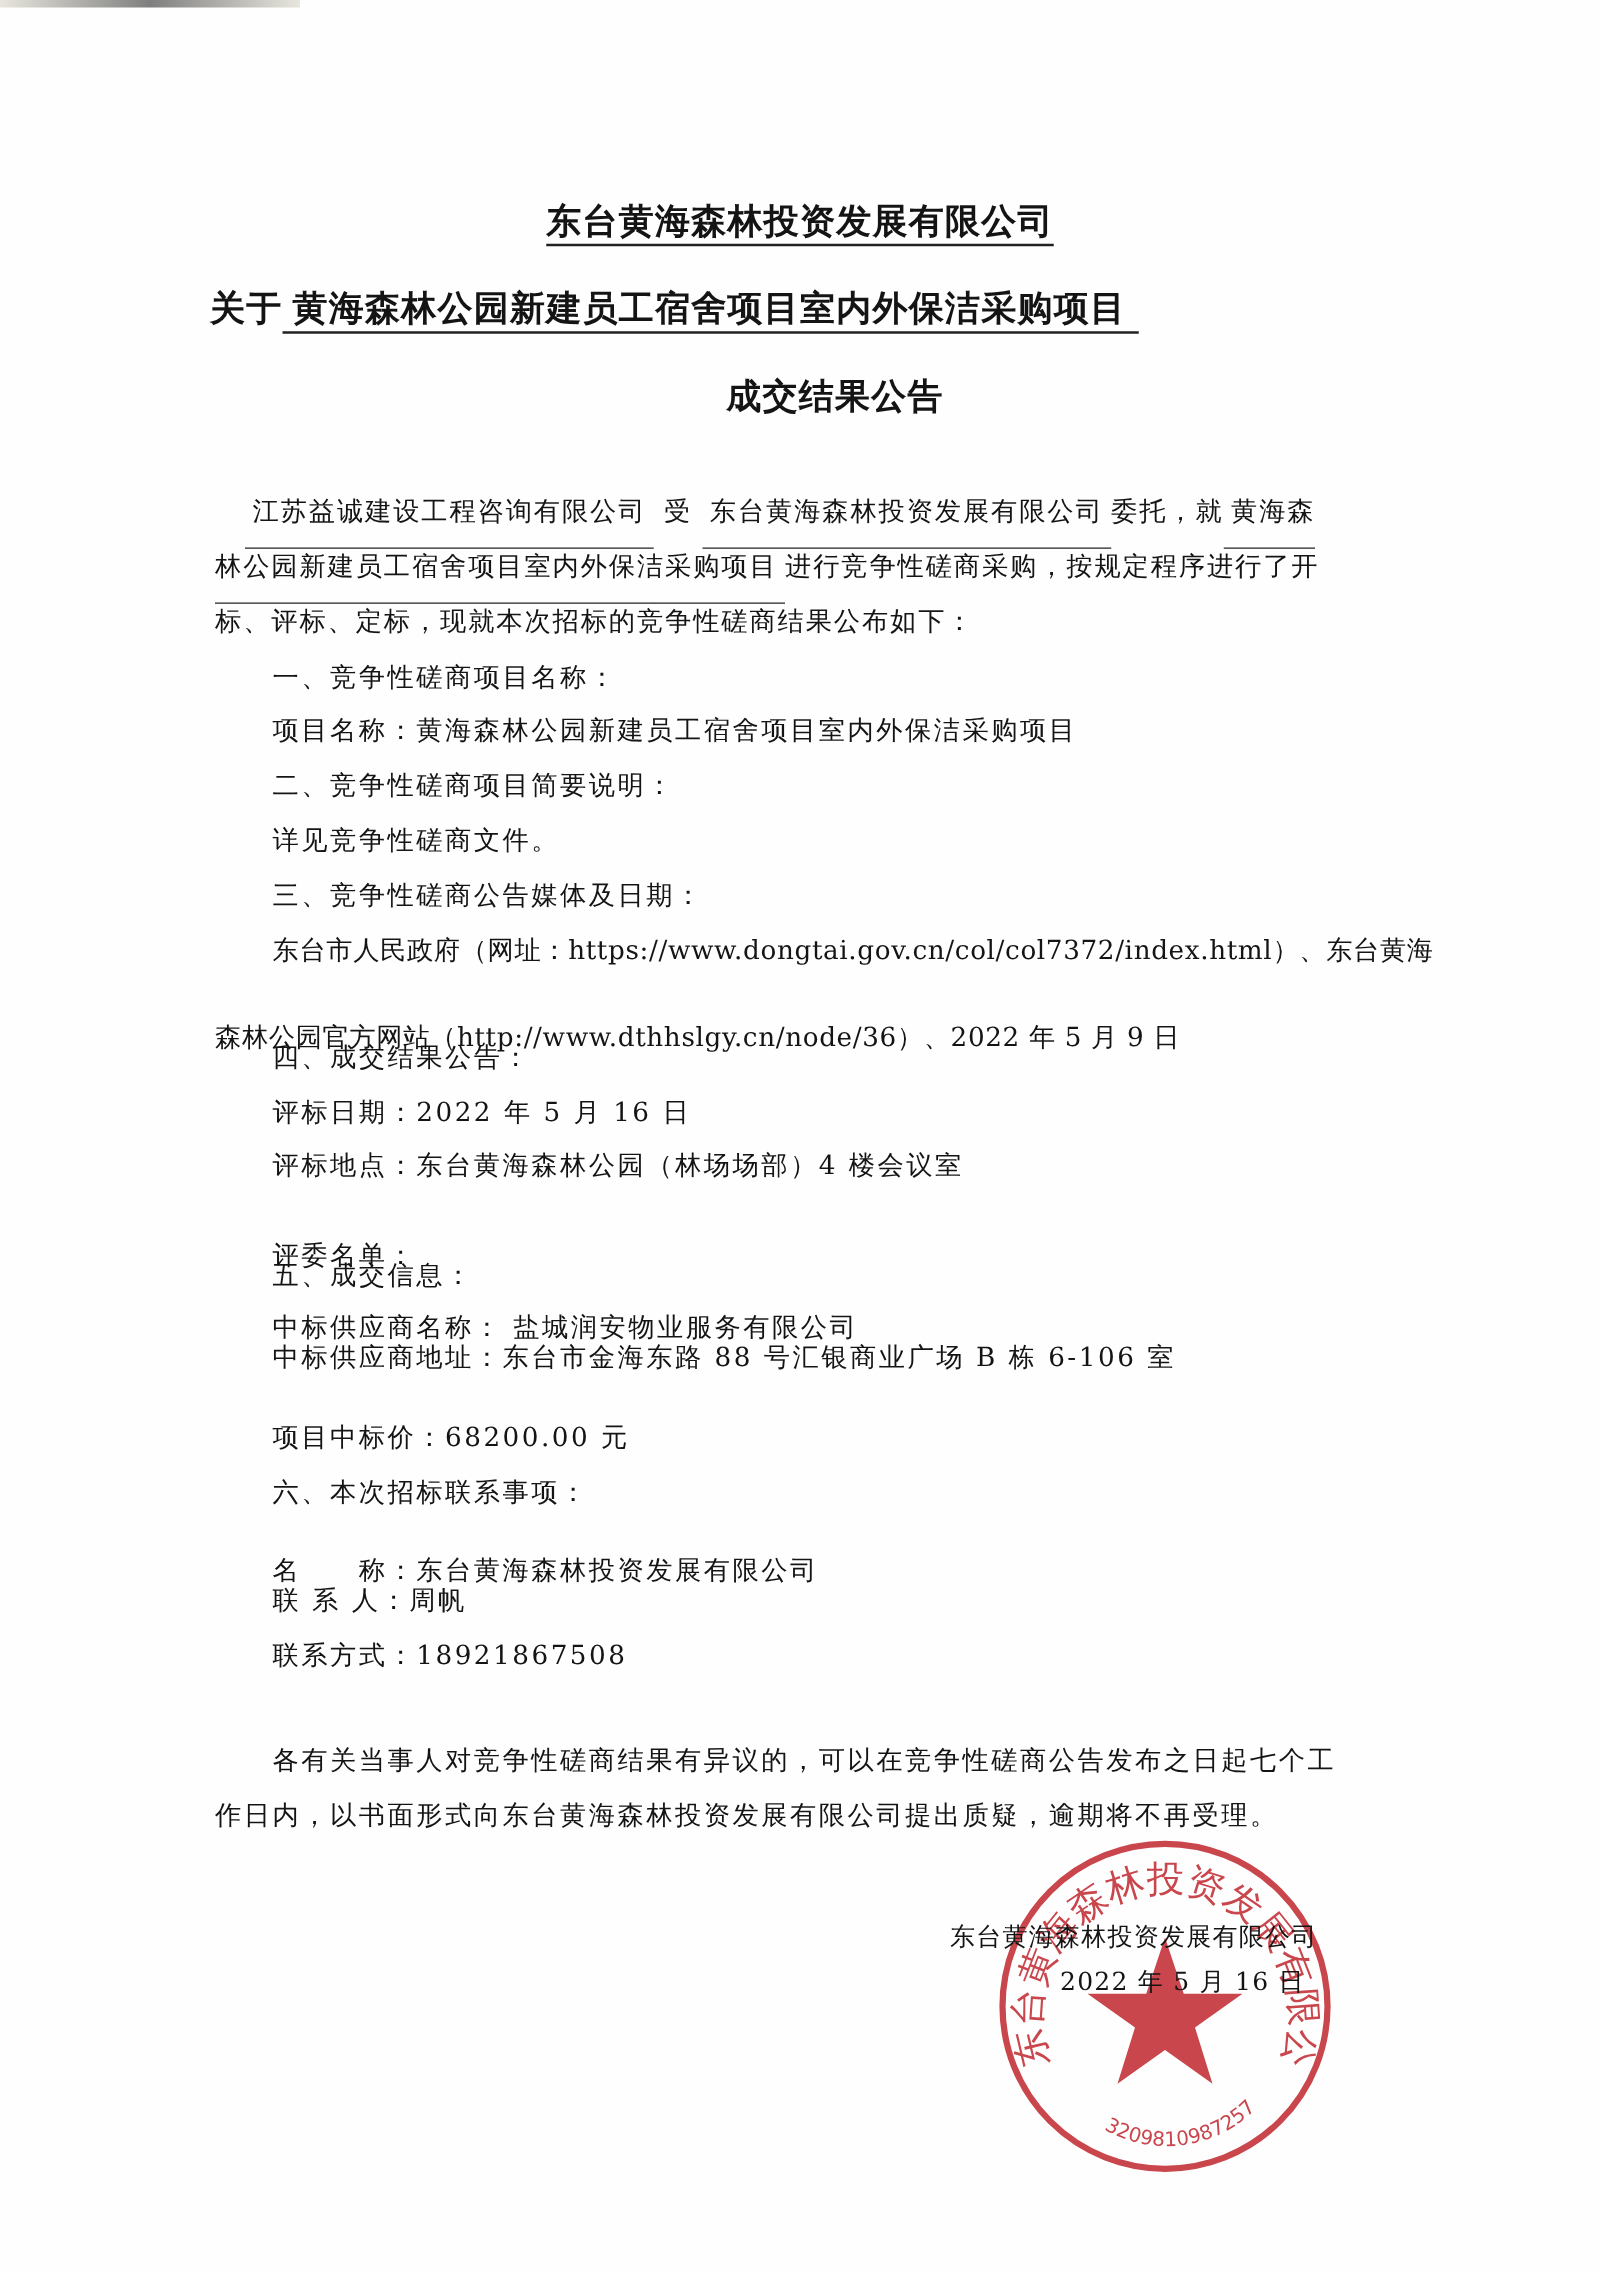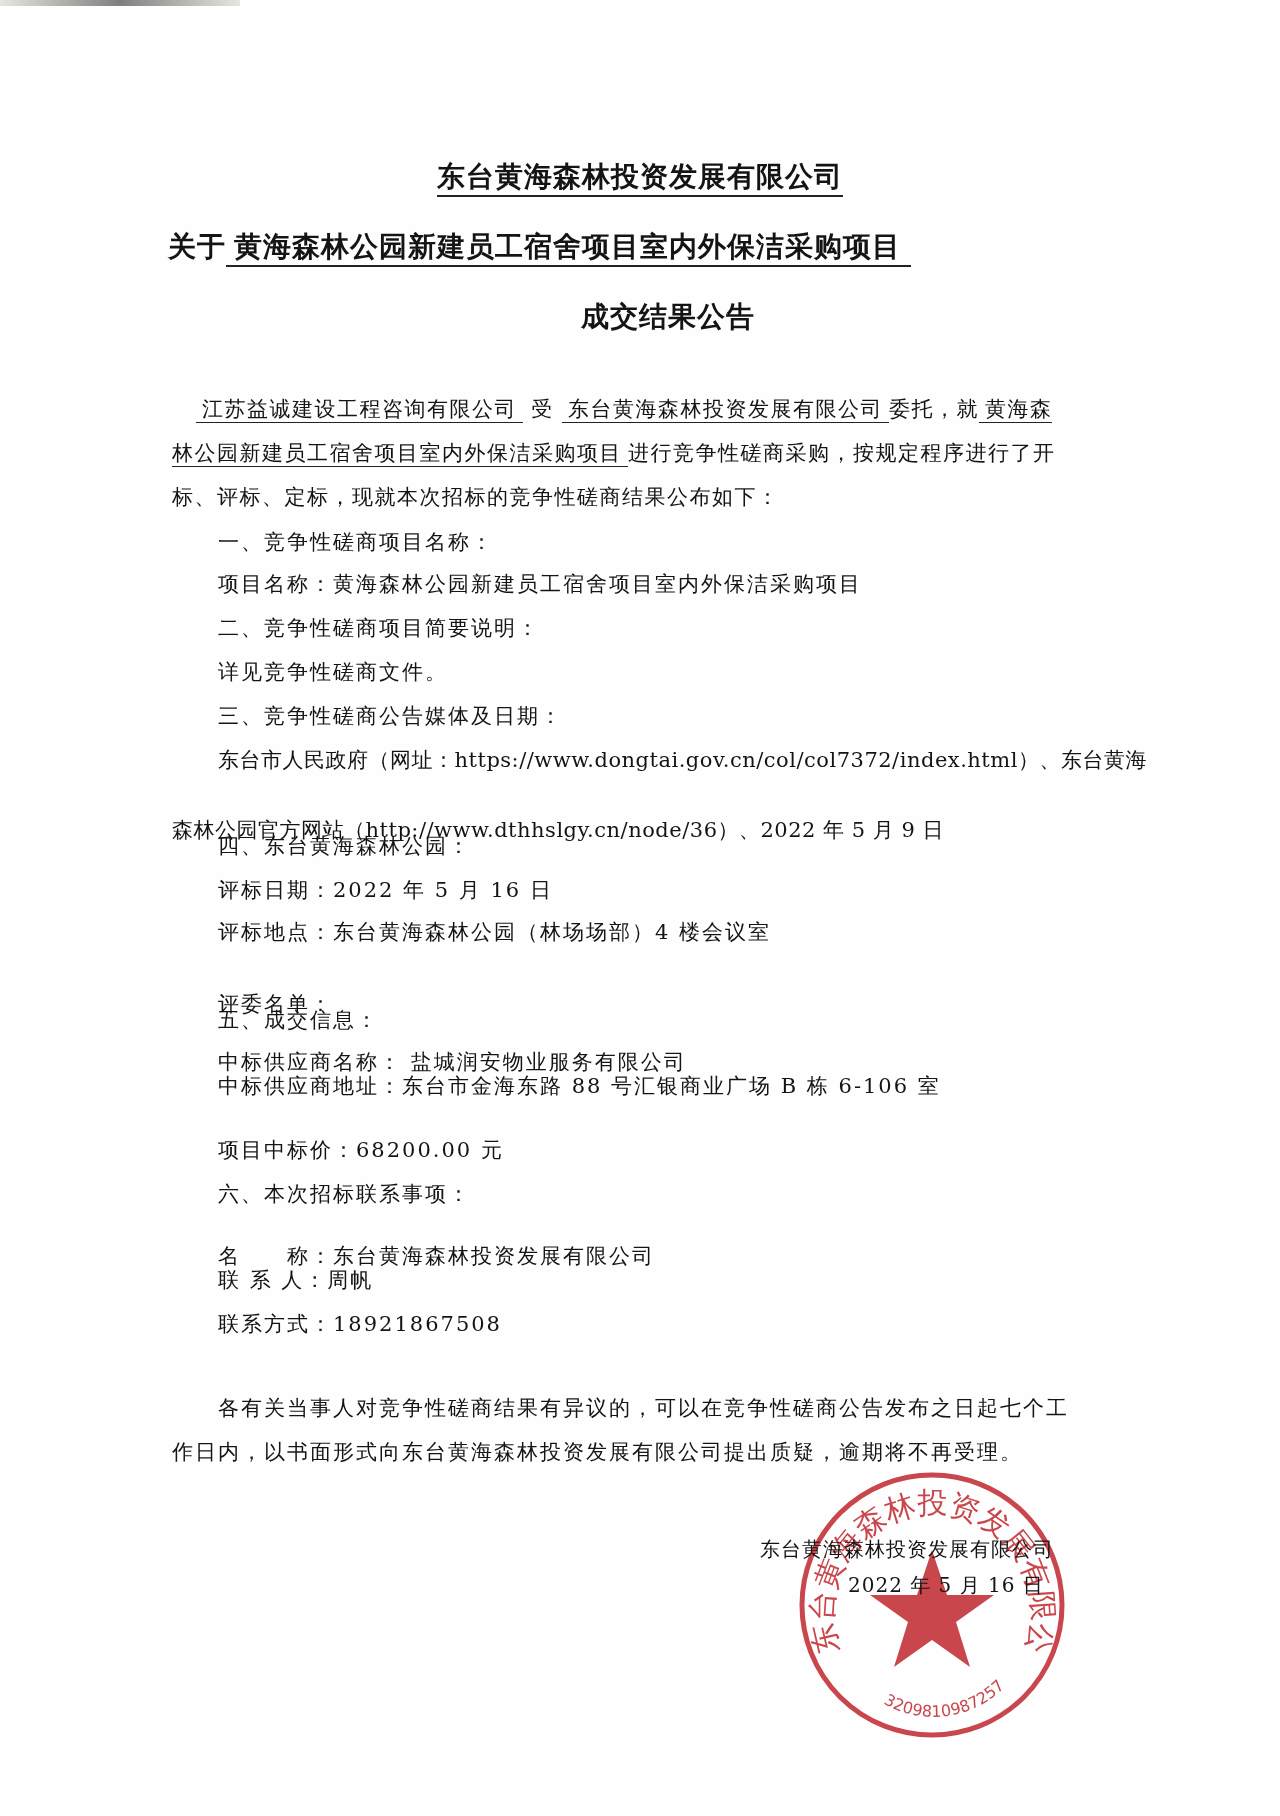--- a/index.html
+++ b/index.html
@@ -8,21 +8,21 @@
     font-family: "DejaVu Serif", "Liberation Serif", serif; color: #141414;
   }
   .edge-strip { position: absolute; left: 0; top: 0; width: 240px; height: 6px; background: linear-gradient(90deg,#d9d6c8,#2a2a2a 50%,#d9d6c8); opacity: .6; }
   .title { position: absolute; left: 0; width: 1280px; text-align: center; font-family: "DejaVu Sans", "Liberation Sans", sans-serif; font-weight: bold; font-size: 28px; letter-spacing: 1px; }
   .t1 { top: 158px; }
   .t1 span { border-bottom: 2px solid #222; padding-bottom: 2px; }
   .t2 { top: 228px; left: 168px; width: auto; text-align: left; }
   .t2 .u { border-bottom: 2px solid #222; padding: 0 10px 2px 8px; }
   .t3 { top: 298px; padding-left: 28px; }
   .para { position: absolute; left: 172px; width: 900px; font-size: 21px; line-height: 44px; letter-spacing: 1.5px; }
-  .u1 { border-bottom: 1.5px solid #222; padding: 0 6px 1px 6px; }
+  .u1 { border-bottom: 1.5px solid #222; padding: 0 6px 17px 6px; }
   .line { position: absolute; left: 218px; font-size: 21px; letter-spacing: 2px; white-space: nowrap; }
   .line.indent0 { left: 172px; }
   .heading { font-family: "DejaVu Sans", "Liberation Sans", sans-serif; font-weight: normal; }
   .sig { position: absolute; left: 760px; top: 1536px; font-size: 20px; letter-spacing: 1px; z-index: 2; }
   .sig-date { position: absolute; left: 848px; top: 1572px; font-size: 20px; letter-spacing: 1px; z-index: 2; }
   .seal { position: absolute; left: 795px; top: 1468px; width: 275px; height: 275px; z-index: 1; opacity: .85; }
 </style>
 </head>
 <body>
 
@@ -38,21 +38,21 @@
   <span class="u1">东台黄海森林投资发展有限公司</span><span>委托，就</span><span class="u1">黄海森林公园新建员工宿舍项目室内外保洁采购项目</span><span>进行竞争性磋商采购，按规定程序进行了开标、评标、定标，现就本次招标的竞争性磋商结果公布如下：</span>
 </div>
 
 <div class="line heading" style="top:528px;">一、竞争性磋商项目名称：</div>
 <div class="line" style="top:570px;">项目名称：黄海森林公园新建员工宿舍项目室内外保洁采购项目</div>
 <div class="line heading" style="top:614px;">二、竞争性磋商项目简要说明：</div>
 <div class="line" style="top:658px;">详见竞争性磋商文件。</div>
 <div class="line heading" style="top:702px;">三、竞争性磋商公告媒体及日期：</div>
 <div class="line" style="top:746px; letter-spacing:0.5px;">东台市人民政府（网址：https://www.dongtai.gov.cn/col/col7372/index.html）、东台黄海</div>
 <div class="line indent0" style="top:816px; letter-spacing:0.5px;">森林公园官方网站（http://www.dthhslgy.cn/node/36）、2022 年 5 月 9 日</div>
-<div class="line heading" style="top:832px;">四、东台黄海森林公园：</div>
+<div class="line heading" style="top:832px;">四、成交结果公告：</div>
 <div class="line" style="top:876px;">评标日期：2022 年 5 月 16 日</div>
 <div class="line" style="top:918px;">评标地点：东台黄海森林公园（林场场部）4 楼会议室</div>
 <div class="line" style="top:962px;margin-top:28px;">评委名单：</div>
 <div class="line heading" style="top:1006px;">五、成交信息：</div>
 <div class="line" style="top:1048px;">中标供应商名称： 盐城润安物业服务有限公司</div>
 <div class="line" style="top:1072px;text-align:center;">中标供应商地址：东台市金海东路 88 号汇银商业广场 B 栋 6-106 室</div>
 <div class="line" style="top:1136px;">项目中标价：68200.00 元</div>
 <div class="line heading" style="top:1180px;">六、本次招标联系事项：</div>
 <div class="line" style="top:1242px;">名　　称：东台黄海森林投资发展有限公司</div>
 <div class="line" style="top:1266px;">联 系 人：周帆</div>

